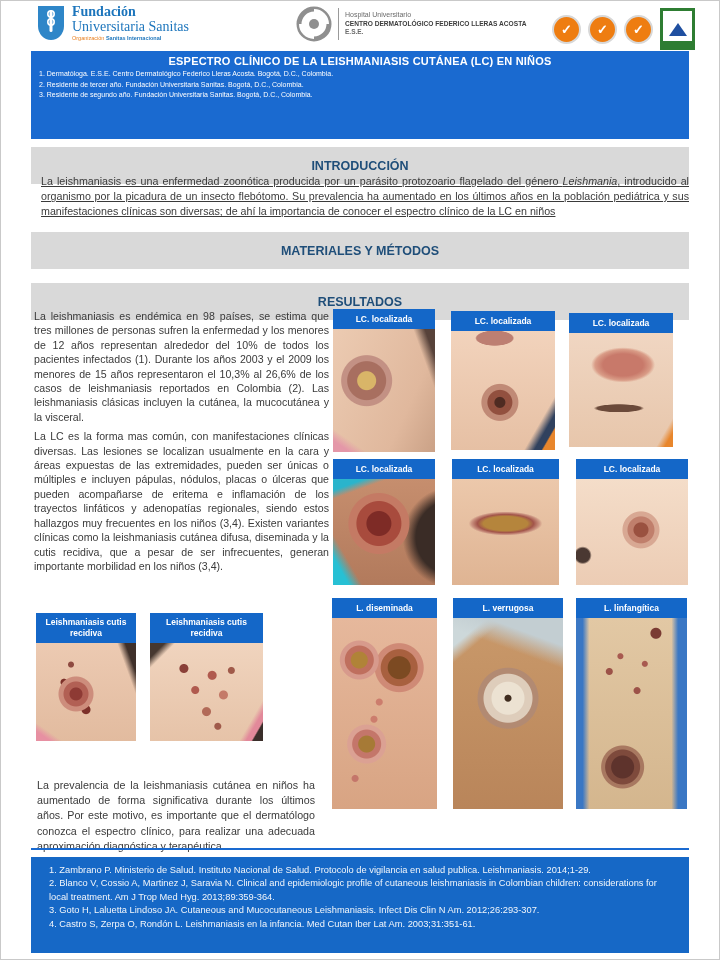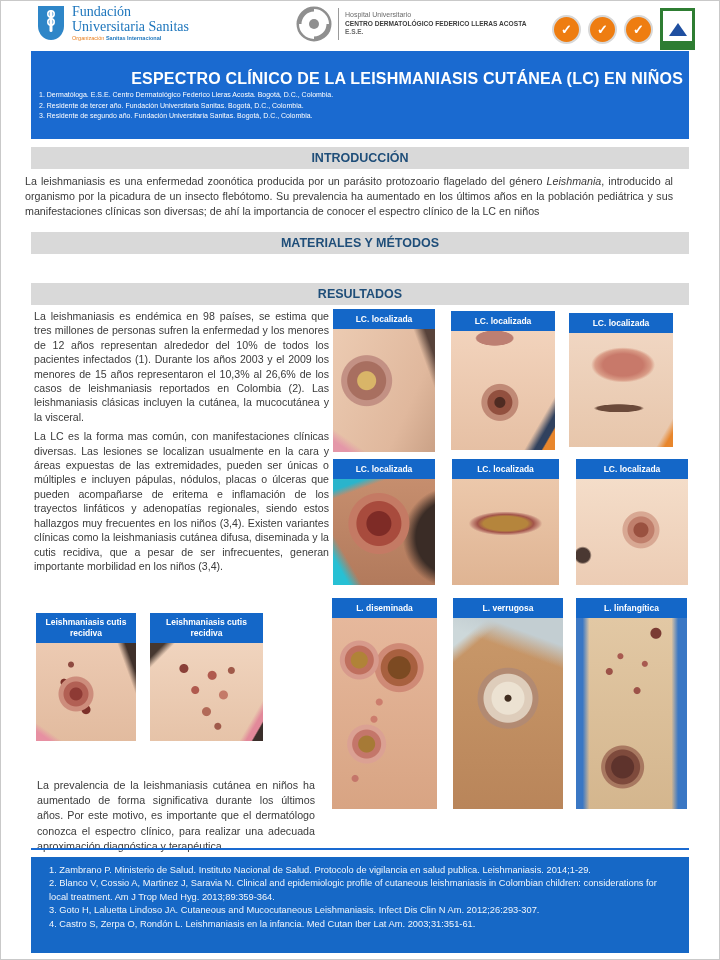--- a/index.html
+++ b/index.html
@@ -6,21 +6,21 @@
   #poster{
     position:relative;width:718px;height:958px;background:#ffffff;
     border:1px solid #c9c9c9;overflow:hidden;
     font-family:"Liberation Sans",sans-serif;color:#3a3a3a;
   }
   
   .logos{position:absolute;top:0;left:0;width:100%;height:48px;background:#fff;}
   .sanitas{position:absolute;left:36px;top:4px;display:flex;align-items:flex-start;}
   .sanitas-shield{width:28px;height:36px;margin-right:7px;}
   .sanitas-text{font-family:"Liberation Serif",serif;color:#1c75bc;line-height:1.05;}
-  .sanitas-text .l1{font-size:14px;}
+  .sanitas-text .l1{font-size:14px;font-weight:bold;}
   .sanitas-text .l2{font-size:14px;}
   .sanitas-text .sub{font-family:"Liberation Sans",sans-serif;font-size:5.5px;color:#e87f1e;margin-top:2px;}
   .sanitas-text .sub b{color:#1c75bc;}
   .hospital{position:absolute;left:295px;top:5px;display:flex;align-items:center;}
   .hospital-swirl{width:36px;height:36px;margin-right:6px;}
   .hospital-divider{width:1px;height:32px;background:#9a9a9a;margin-right:6px;}
   .hospital-text{line-height:1.25;}
   .hospital-text .h1{font-size:7px;color:#6a6a6a;}
   .hospital-text .h2{font-size:6.6px;font-weight:bold;color:#3c3c3c;}
   .hospital-text .h3{font-size:6.5px;font-weight:bold;color:#6a6a6a;}
@@ -28,25 +28,25 @@
   .badge-icontec{width:25px;height:25px;border-radius:50%;background:#ee7d11;
     border:2px solid #d8d8d8;color:#fff;font-size:13px;font-weight:bold;
     display:flex;align-items:center;justify-content:center;}
   .badge-green{width:29px;height:36px;background:#fff;border:3px solid #2e7d32;
     display:flex;flex-direction:column;align-items:center;justify-content:center;position:relative;}
   .badge-green .tri{width:0;height:0;border-left:9px solid transparent;border-right:9px solid transparent;
     border-bottom:13px solid #1f4fa0;}
   .badge-green .bar{position:absolute;bottom:0;left:0;right:0;height:6px;background:#2e7d32;}
   
   .title-block{position:absolute;left:30px;top:50px;width:658px;height:88px;background:#1a6ad0;color:#fff;}
-  .title-block h1{margin:19px 6px 2px;font-size:16px;font-weight:bold;text-align:right;letter-spacing:.2px;}
+  .title-block h1{margin:4px 6px 2px;font-size:11px;font-weight:bold;text-align:center;letter-spacing:.2px;}
   .authors{font-size:9.5px;margin:1px 0 2px 8px;}
   .affil{font-size:7px;margin-left:8px;line-height:1.5;}
   
-  .section-bar{position:absolute;left:30px;width:658px;height:22px;background:#d9d9d9;
+  .section-bar{position:absolute;left:30px;width:658px;height:37px;background:#d9d9d9;
     color:#1f4e79;font-weight:bold;font-size:12.5px;display:flex;align-items:center;justify-content:center;}
   .bodytext{position:absolute;font-size:10.7px;line-height:1.42;text-align:justify;color:#3a3a3a;}
   
   .res-col{position:absolute;left:33px;top:308px;width:295px;font-size:10.6px;line-height:1.36;text-align:justify;}
   .res-col p{margin:0 0 5px 0;}
   
   .card{position:absolute;display:flex;flex-direction:column;}
   .card-label{background:#1467c8;color:#fff;font-weight:bold;font-size:8.5px;line-height:1.25;
     display:flex;align-items:center;justify-content:center;text-align:center;min-height:20px;padding:1px 2px;box-sizing:border-box;}
   .card-label.tall{min-height:30px;}
@@ -179,21 +179,21 @@
   <div class="title-block">
     <h1>ESPECTRO CLÍNICO DE LA LEISHMANIASIS CUTÁNEA (LC) EN NIÑOS</h1>
     <div class="affil">
       <div>1. Dermatóloga. E.S.E. Centro Dermatológico Federico Lleras Acosta. Bogotá, D.C., Colombia.</div>
       <div>2. Residente de tercer año. Fundación Universitaria Sanitas. Bogotá, D.C., Colombia.</div>
       <div>3. Residente de segundo año. Fundación Universitaria Sanitas. Bogotá, D.C., Colombia.</div>
     </div>
   </div>
 
   <div class="section-bar" style="top:146px;">INTRODUCCIÓN</div>
-  <div class="bodytext" style="left:24px;top:173px;width:648px;">
+  <div class="bodytext" style="left:40px;top:173px;width:648px;text-decoration:underline;">
     <span>La leishmaniasis es una enfermedad zoonótica producida por un parásito protozoario flagelado del género </span><i>Leishmania</i><span>, introducido al organismo por la picadura de un insecto flebótomo. Su prevalencia ha aumentado en los últimos años en la población pediátrica y sus manifestaciones clínicas son diversas; de ahí la importancia de conocer el espectro clínico de la  LC en niños</span>
   </div>
 
   <div class="section-bar" style="top:231px;">MATERIALES Y MÉTODOS</div>
 
   <div class="section-bar" style="top:282px;">RESULTADOS</div>
   <div class="res-col">
     <p>La leishmaniasis es endémica en 98 países, se estima que tres millones de personas sufren la enfermedad y  los menores de 12 años representan alrededor del 10% de todos los pacientes infectados (1).  Durante los años 2003 y el 2009 los menores de 15 años representaron el 10,3% al  26,6% de los casos de leishmaniasis reportados en Colombia (2). Las leishmaniasis clásicas incluyen la cutánea, la mucocutánea y la visceral.</p>
     <p>La LC es la forma mas común, con manifestaciones clínicas diversas. Las lesiones se localizan usualmente en la cara y áreas expuestas de las extremidades, pueden ser únicas o múltiples e incluyen pápulas, nódulos, placas o úlceras que pueden acompañarse de eritema e inflamación de los trayectos linfáticos y adenopatías regionales, siendo estos hallazgos muy frecuentes en los niños (3,4). Existen variantes clínicas como la leishmaniasis cutánea difusa, diseminada y la cutis recidiva, que a pesar de ser infrecuentes, generan importante morbilidad en los niños (3,4).</p>
   </div>

